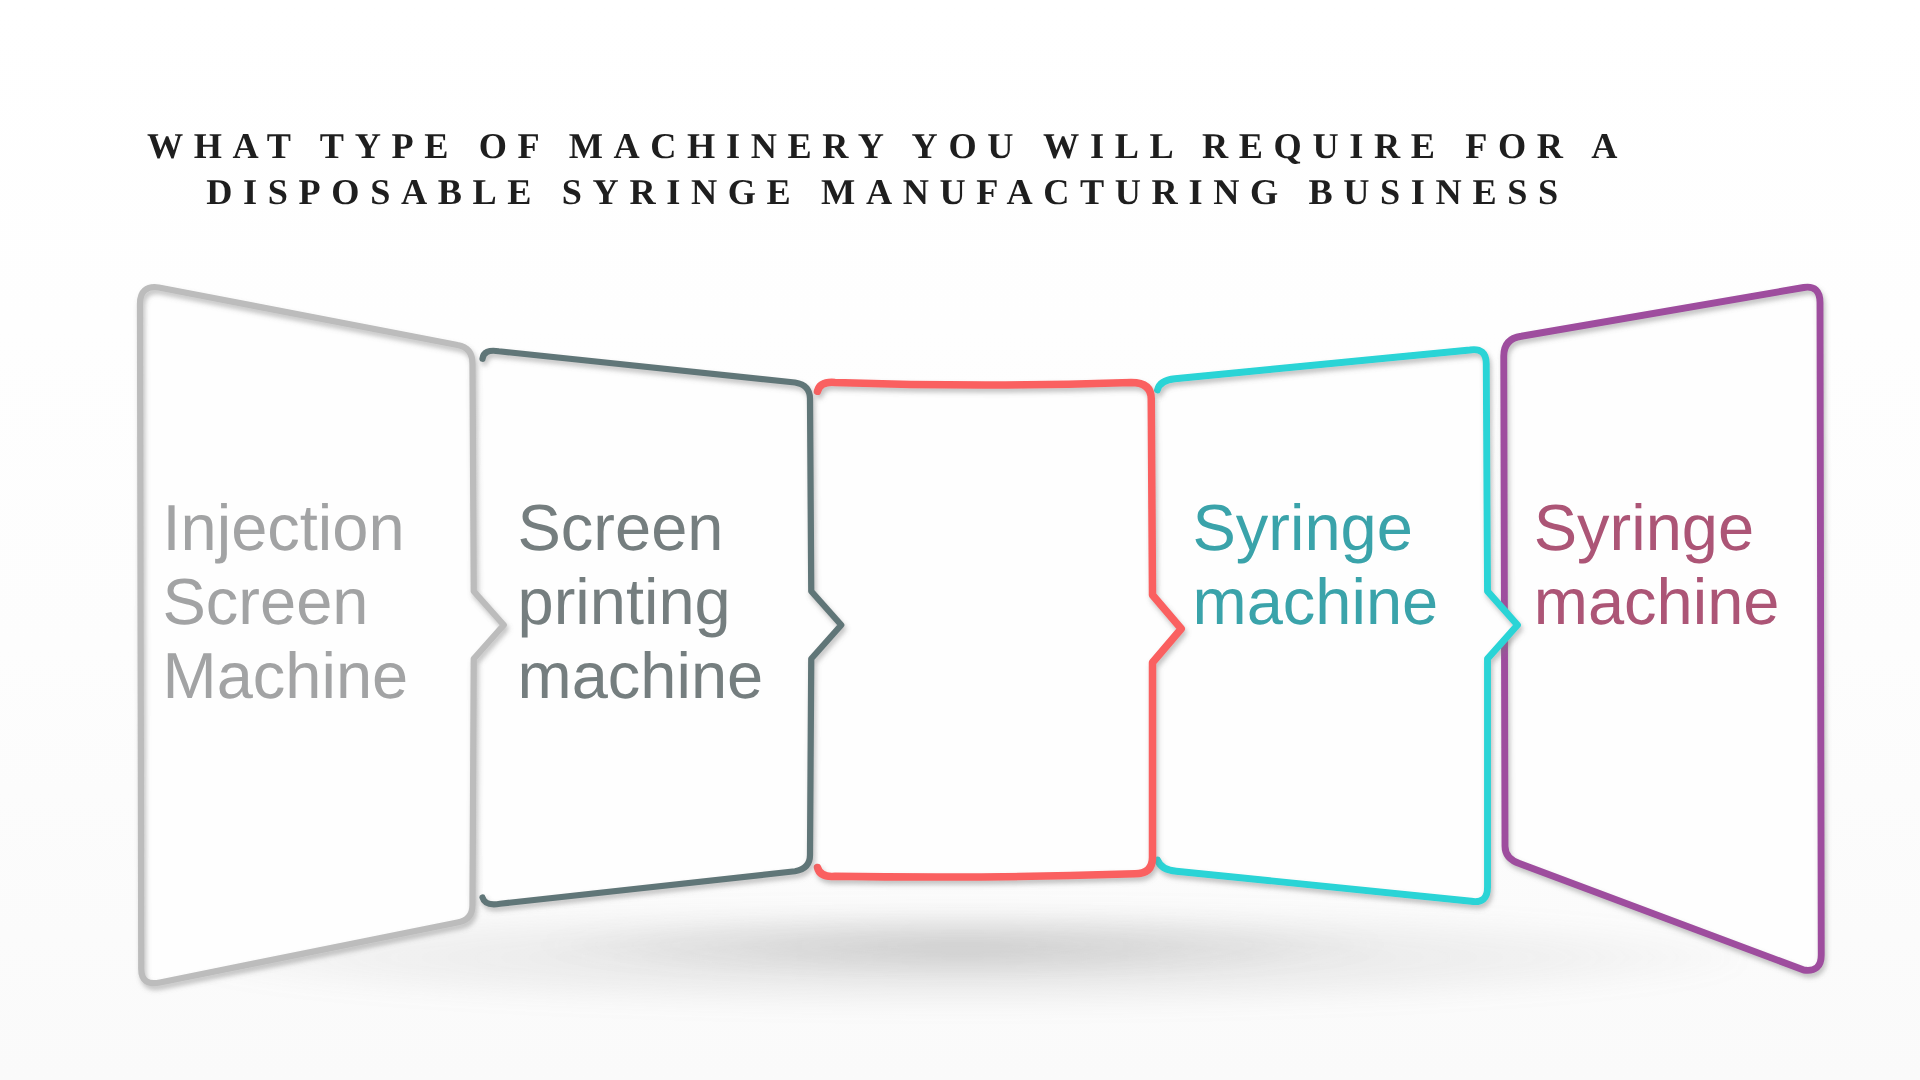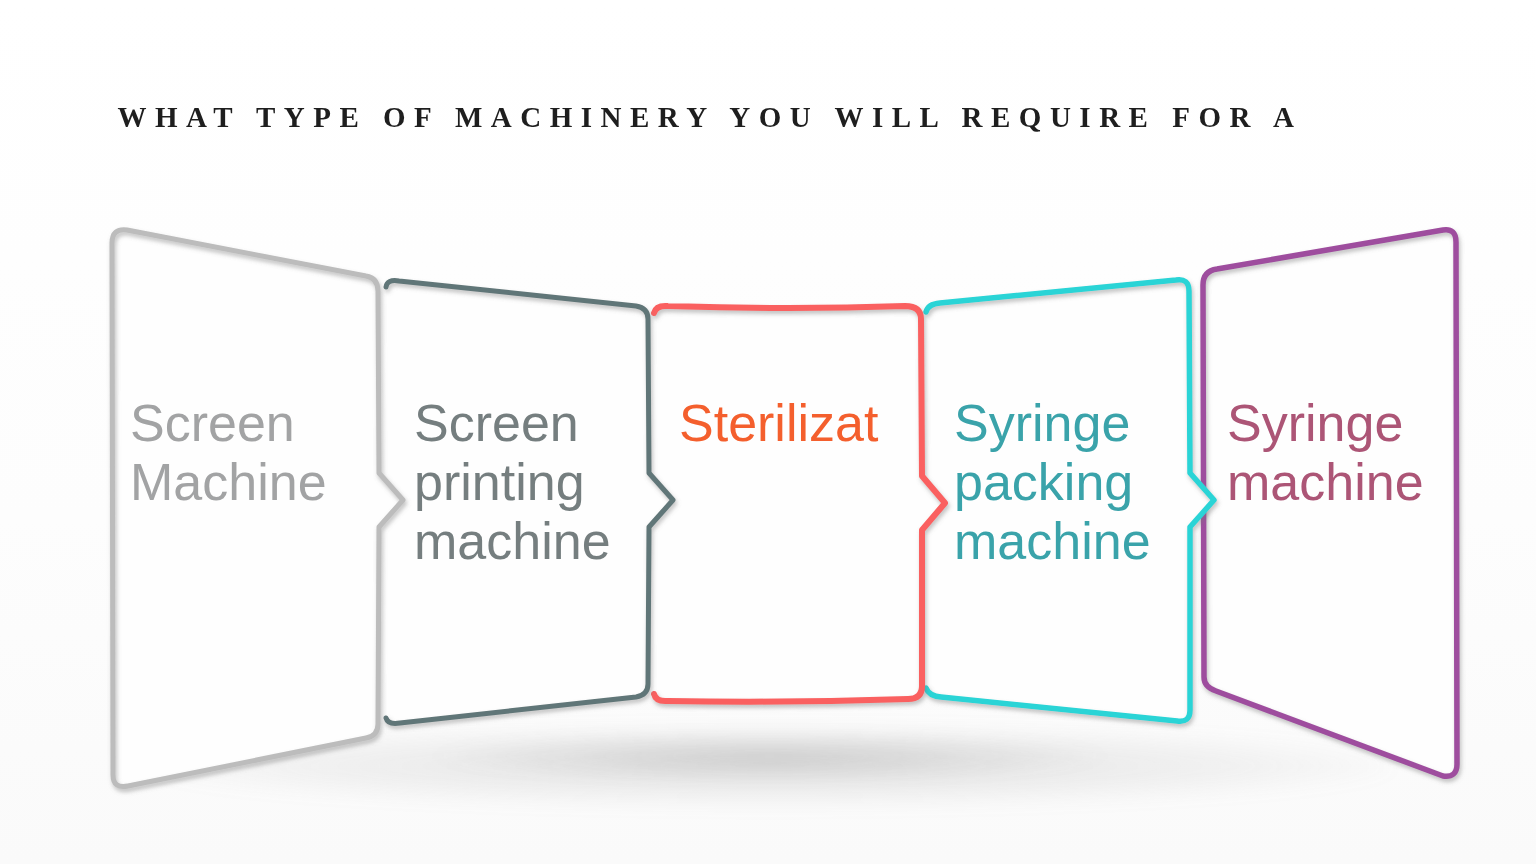--- a/index.html
+++ b/index.html
@@ -50,20 +50,21 @@
 </head>
 <body>
 
 <div class="stage">
 
   <div class="bg-shadow shadow-wide"></div>
   <div class="bg-shadow shadow-core"></div>
 
   <div class="title" style="color: rgb(30, 30, 30);">
     <span class="t-line">WHAT TYPE OF MACHINERY YOU WILL REQUIRE FOR A</span>
+    <span class="t-line">DISPOSABLE SYRINGE MANUFACTURING BUSINESS</span>
   </div>
 
   <svg class="banner" width="1536" height="864" viewBox="0 0 1536 864">
     <defs>
       <filter id="strokeShadow" x="-20%" y="-20%" width="140%" height="140%">
         <feDropShadow dx="1.5" dy="3" stdDeviation="2" flood-color="#777777" flood-opacity="0.45"></feDropShadow>
       </filter>
     </defs>
 
     <path class="panel-fill" d="M 1204 677 L 1203 285 Q 1203 271 1217 269 L 1443 230 Q 1456 228 1456 242 L 1457 764 Q 1457 778 1443 776 L 1216 691 Q 1204 687 1204 677 Z" style="fill: rgb(254, 254, 254);"></path>
@@ -76,37 +77,36 @@
     <path class="panel-stroke" style="stroke-width: 6; stroke: rgb(250, 96, 96);" filter="url(#strokeShadow)" d="M 654 313 Q 656 305 668 306 Q 790 310 905 306 Q 921 306 921 319 L 922 476 L 945 503 L 922 530 L 922 686 Q 922 699 908 699 Q 790 703 668 701 Q 656 702 654 694"></path>
 
     <path class="panel-fill" d="M 386 287 Q 387 279 399 281 L 636 306 Q 648 308 648 319 L 649 473 L 673 500 L 649 527 L 648 684 Q 648 695 636 697 L 400 723 Q 388 725 386 718 Z" style="fill: rgb(254, 254, 254);"></path>
     <path class="panel-stroke" style="stroke-width: 5; stroke: rgb(97, 118, 120);" filter="url(#strokeShadow)" d="M 386 287 Q 387 279 399 281 L 636 306 Q 648 308 648 319 L 649 473 L 673 500 L 649 527 L 648 684 Q 648 695 636 697 L 400 723 Q 388 725 386 718"></path>
 
     <path class="panel-fill" d="M 113 775 L 112 243 Q 112 228 127 230 L 366 276 Q 378 278 378 291 L 379 473 L 403 500 L 379 527 L 378 724 Q 378 736 366 738 L 128 786 Q 113 789 113 775 Z" style="fill: rgb(254, 254, 254);"></path>
     <path class="panel-stroke" style="stroke-width: 5; stroke: rgb(188, 188, 188);" filter="url(#strokeShadow)" d="M 113 775 L 112 243 Q 112 228 127 230 L 366 276 Q 378 278 378 291 L 379 473 L 403 500 L 379 527 L 378 724 Q 378 736 366 738 L 128 786 Q 113 789 113 775 Z"></path>
   </svg>
 
   <div class="label" style="left: 130px; top: 394px; color: rgb(162, 163, 164);">
+    <div class="l">Injection</div>
     <div class="l">Screen</div>
     <div class="l">Machine</div>
   </div>
 
   <div class="label" style="left: 414px; top: 394px; color: rgb(117, 126, 127);">
     <div class="l">Screen</div>
     <div class="l">printing</div>
     <div class="l">machine</div>
   </div>
 
   <div class="label" style="left: 679px; top: 394px; color: rgb(244, 95, 45);">
-    <div class="l">Sterilizat</div>
   </div>
 
   <div class="label" style="left: 954px; top: 394px; color: rgb(58, 163, 170);">
     <div class="l">Syringe</div>
-    <div class="l">packing</div>
     <div class="l">machine</div>
   </div>
 
   <div class="label" style="left: 1227px; top: 394px; color: rgb(172, 85, 118);">
     <div class="l">Syringe</div>
     <div class="l">machine</div>
   </div>
 
 </div>
 

